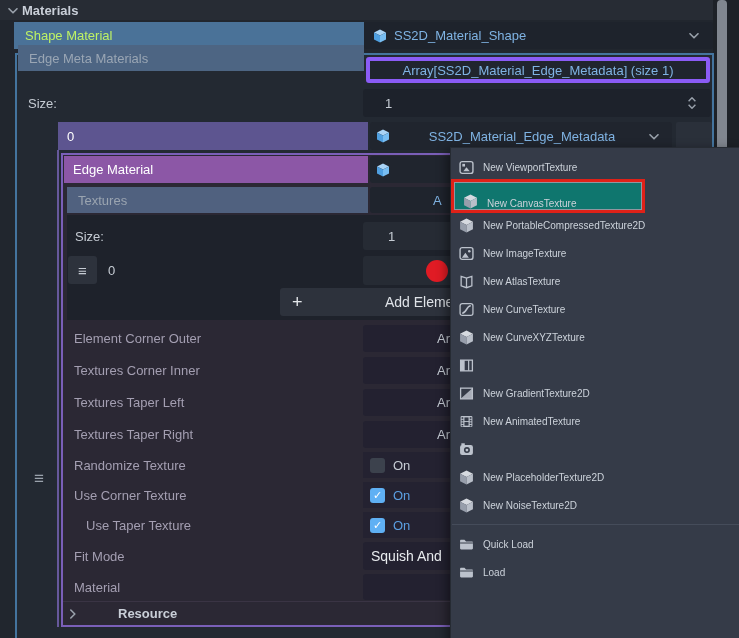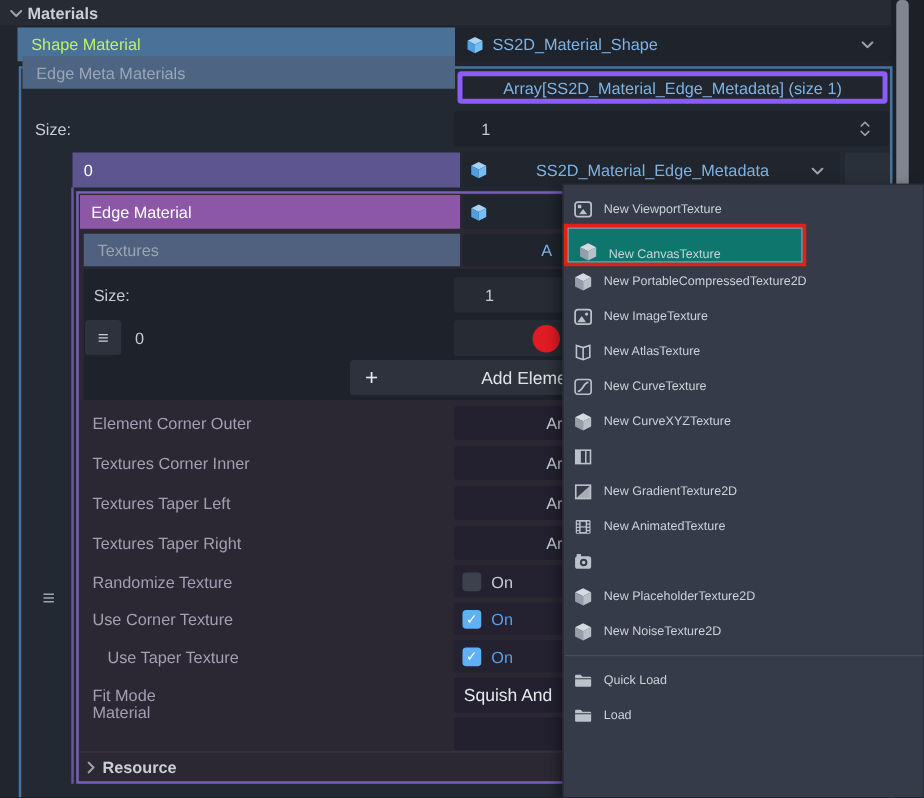--- a/index.html
+++ b/index.html
@@ -268,29 +268,29 @@
   <div class="abs checkbox on" style="left:370px;top:518px;">
     <span>✓</span>
   </div>
   <span class="abs toggle-on" style="top:518px;color:#5b9fe2;">On</span>
 
   <span class="abs plabel" style="left:74px;top:542px;height:28px;">Fit Mode</span>
   <div class="abs field" style="left:363px;top:542px;width:349px;height:28px;background:#232130;">
     <span style="padding-left:8px;color:#e8ebee;font-size:14px;white-space:nowrap;">Squish And</span>
   </div>
 
-  <span class="abs plabel" style="left:74px;top:556px;height:26px;">Material</span>
+  <span class="abs plabel" style="left:74px;top:574px;height:26px;">Material</span>
   <div class="abs field" style="left:363px;top:574px;width:349px;height:26px;background:#232130;"></div>
 
   <div class="abs" style="left:63px;top:601px;width:647px;height:1px;background:#3a3444;"></div>
   <div class="abs" style="left:63px;top:603px;width:647px;height:21px;display:flex;align-items:center;">
     <svg class="glyph" style="width:6px;height:10px;margin:0 6px 0 7px;">
         <use href="#sym-chev-right"></use>
       </svg>
-    <span class="bold" style="color:#c9cfd8;">Resource</span>
+    <span class="bold" style="color:#c9cfd8;margin-left:36px;">Resource</span>
   </div>
 
   <div id="menu">
     <ul id="menu-list">
         <li>
           <svg class="mi" viewBox="0 0 14 14">
             <use href="#sym-viewport"></use>
           </svg>
           <span>New ViewportTexture</span>
         </li>

